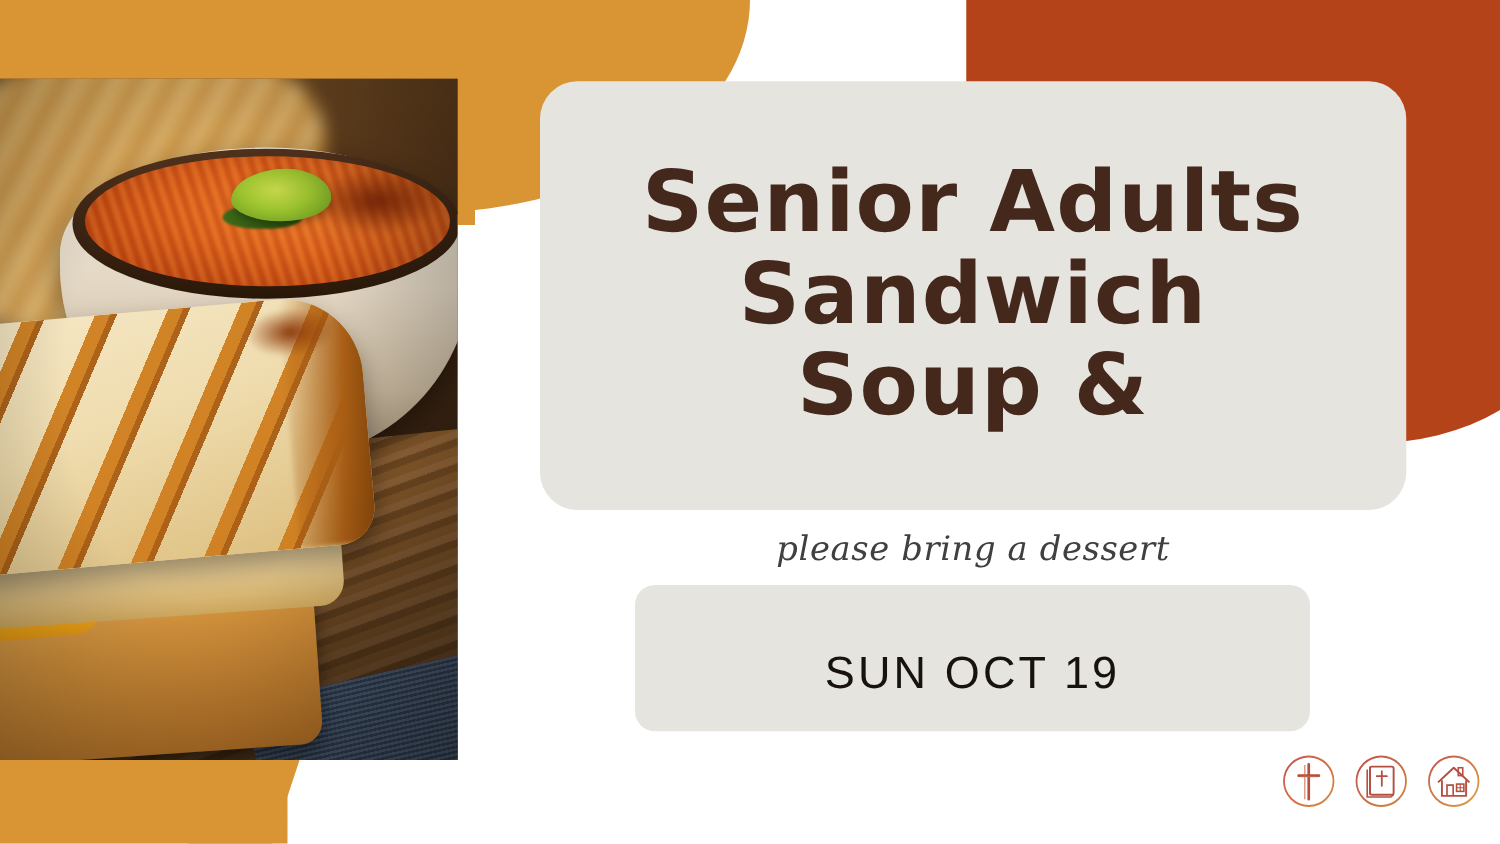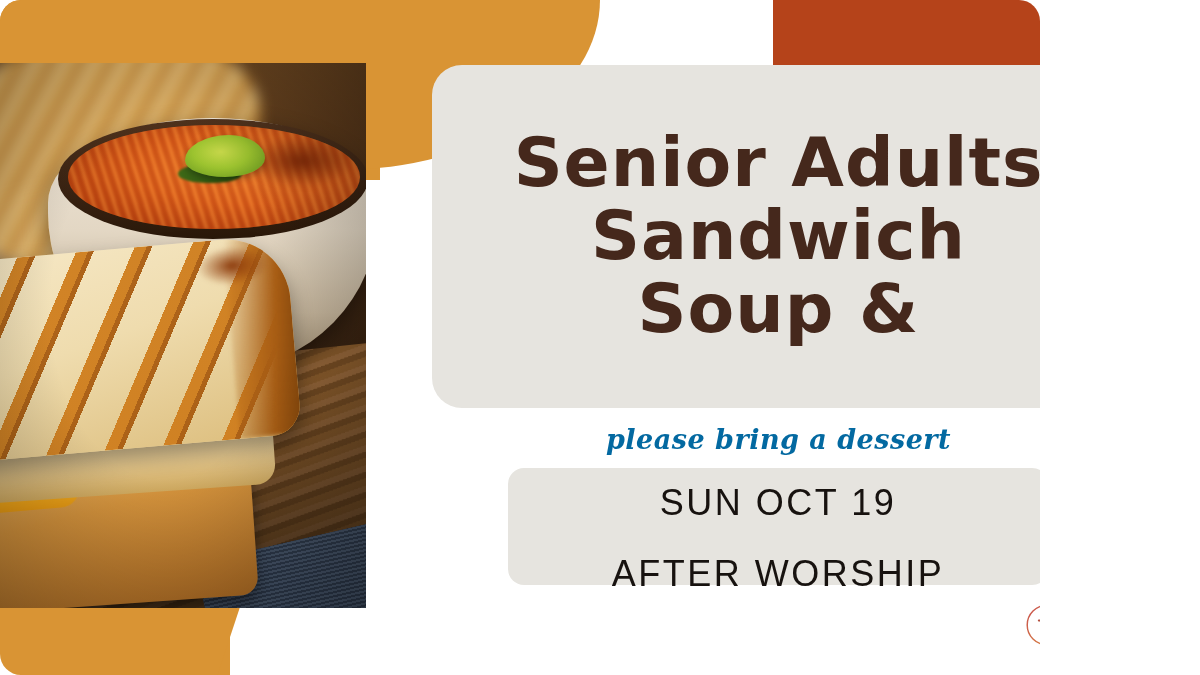--- a/index.html
+++ b/index.html
@@ -7,24 +7,23 @@
 
   html, body {
     width:1200px; height:675px;
     background:#ffffff;
     font-family:"Liberation Sans", sans-serif;
     overflow:hidden;
   }
 
   #poster {
     position:relative;
-    width:1040px; height:675px;
+    width:1200px; height:675px;
     background:#ffffff;
     overflow:hidden;
-    border-radius:21px;
   }
 
   
   .blob { position:absolute; }
 
   #blob-top-left {
     left:-40px; top:-120px;
     width:640px; height:290px;
     background:#d99434;
     border-bottom-right-radius:260px 170px;
@@ -237,24 +236,24 @@
     text-align:center;
     white-space:nowrap;
   }
 
   
   #subtitle {
     position:absolute;
     left:432px; top:424px;
     width:693px;
     text-align:center;
-    color:#0369a1;
+    color:#404040;
     font-family:"DejaVu Serif", serif;
     font-style:italic;
-    font-weight:bold;
+    font-weight:normal;
     font-size:27px;
     letter-spacing:.5px;
   }
 
   
   #date-card {
     position:absolute;
     left:508px; top:468px;
     width:540px; height:117px;
     background:#e6e4df;
@@ -327,21 +326,20 @@
   <div id="title-card">
     <div class="title-line">Senior Adults</div>
     <div class="title-line">Sandwich</div>
     <div class="title-line">Soup &amp;</div>
   </div>
 
   <div id="subtitle">please bring a dessert</div>
 
   <div id="date-card">
     <div class="date-line">SUN OCT 19</div>
-    <div class="date-line">AFTER WORSHIP</div>
   </div>
 
   <div id="icon-row">
 
     <svg class="icon-badge" viewBox="0 0 60 60">
       <defs>
         <linearGradient id="g1" x1="0" y1="0" x2="1" y2="1">
           <stop offset="0" stop-color="#c9524f"></stop>
             <stop offset="1" stop-color="#d98b3f"></stop>
         </linearGradient>

